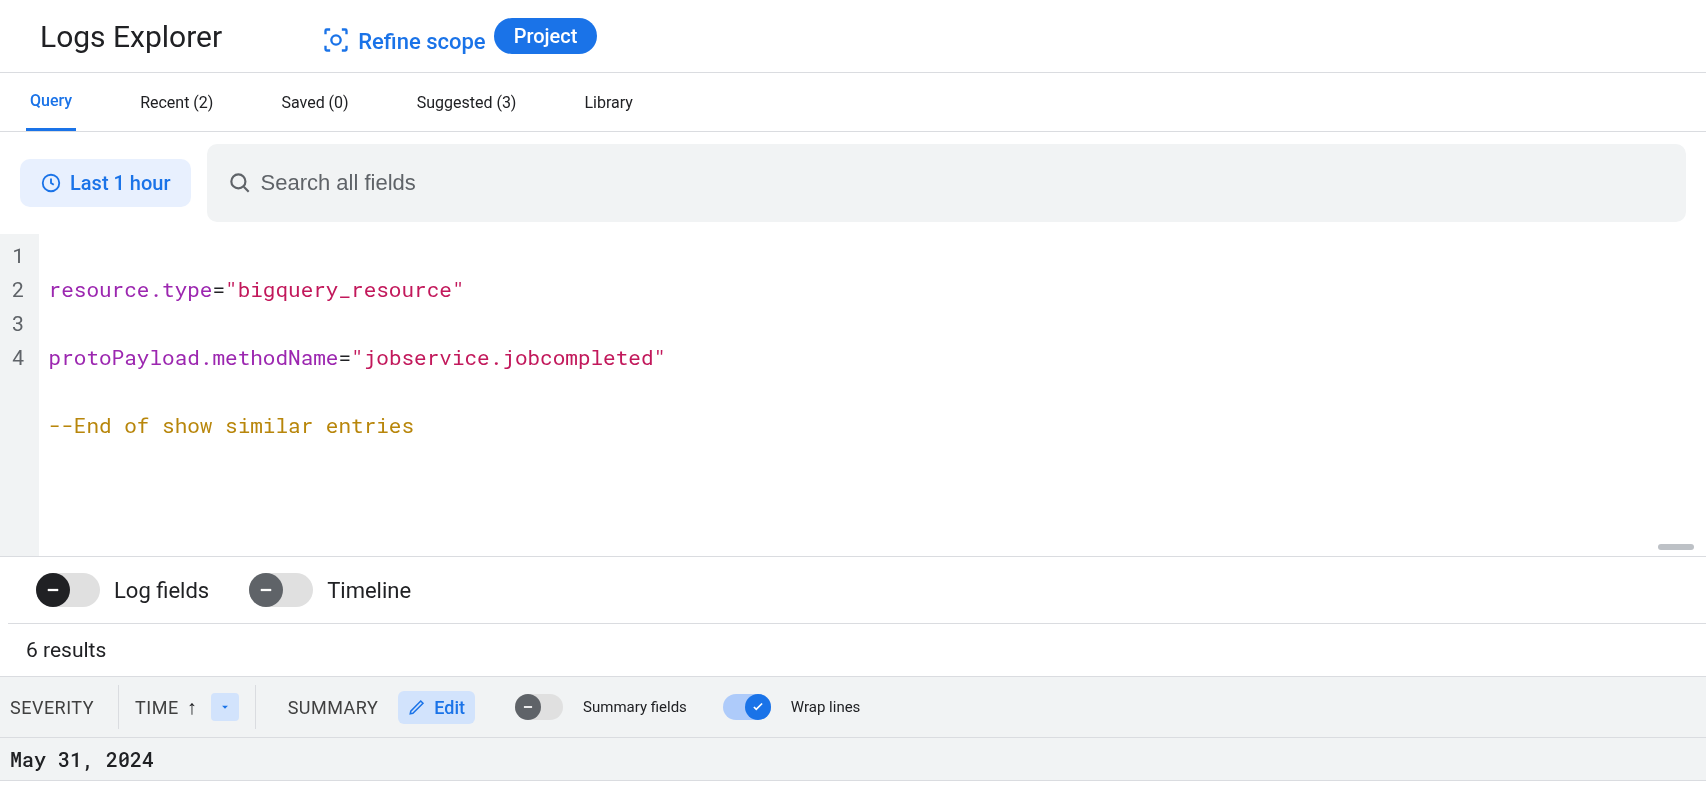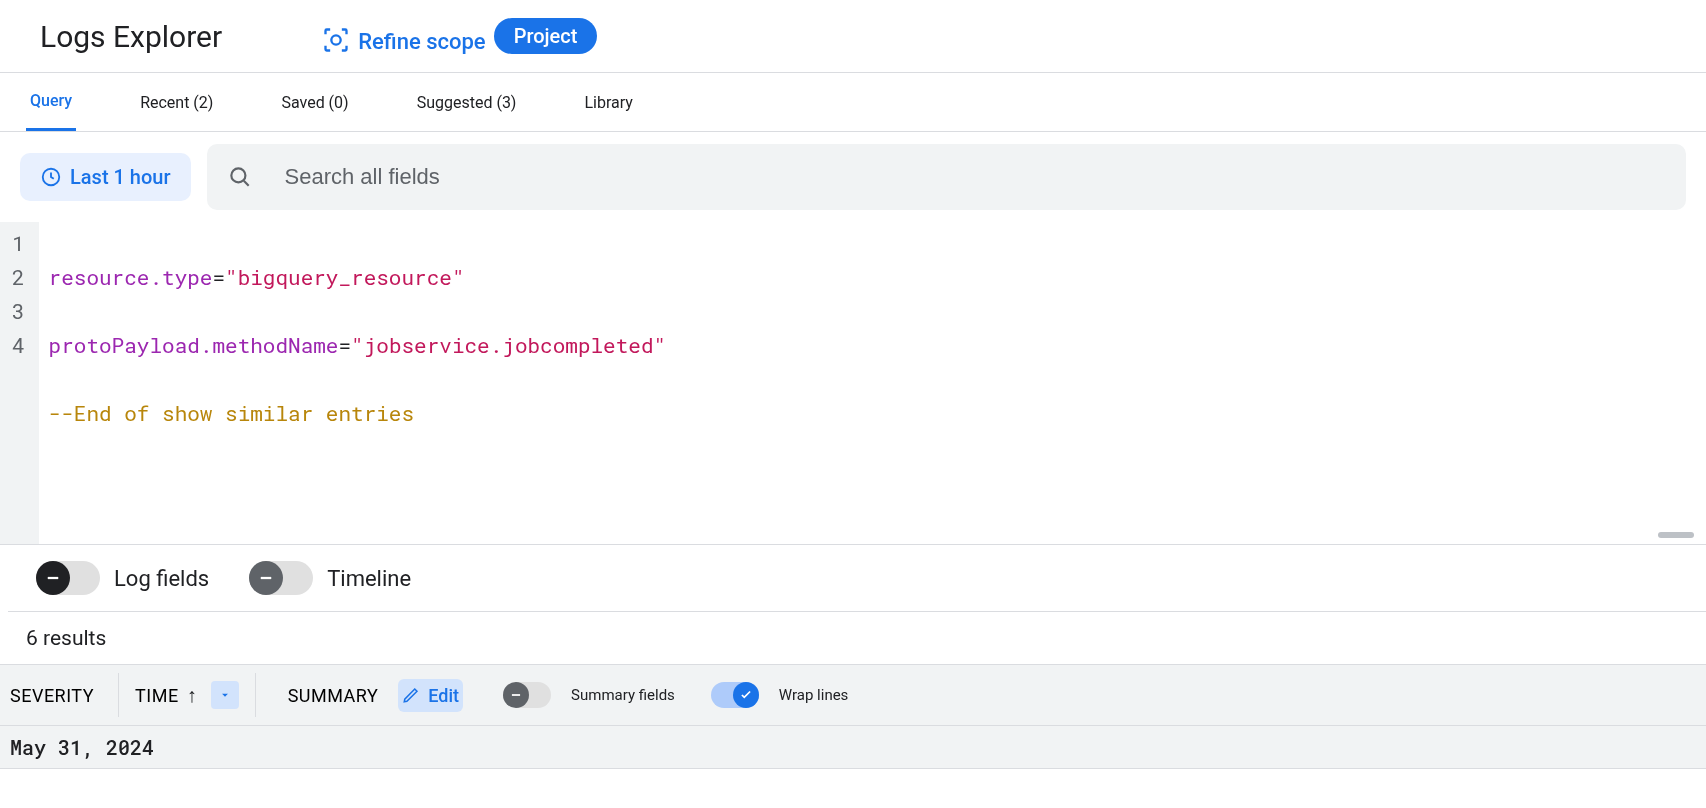--- a/index.html
+++ b/index.html
@@ -74,24 +74,24 @@
     font-size: 20px;
     font-weight: 500;
     padding: 12px 20px;
     border-radius: 10px;
     cursor: pointer;
   }
   .time-chip svg { width: 22px; height: 22px; }
   .search-box {
     flex: 1;
     display: flex;
-    gap: 32px;
+    gap: 8px;
     background: #f1f3f4;
     border-radius: 10px;
-    padding: 20px 20px;
+    padding: 26px 20px;
     font-size: 22px;
     color: #5f6368;
   }
   .search-box svg { width: 26px; height: 26px; color: #5f6368; }
   .search-input {
     flex: 1;
     border: none;
     background: transparent;
     font-size: 22px;
     outline: none;
@@ -178,21 +178,21 @@
     display: flex;
     align-items: center;
     gap: 24px;
     background: #f1f3f4;
     border-top: 1px solid #dadce0;
     border-bottom: 1px solid #dadce0;
     padding: 8px 10px;
     font-size: 18px;
   }
   .col-label {
-    color: #000000;
+    color: #404040;
     text-transform: uppercase;
     letter-spacing: 0.5px;
   }
   .time-col {
     display: flex;
     align-items: center;
     gap: 8px;
     border-left: 1px solid #dadce0;
     border-right: 1px solid #dadce0;
     padding: 8px 16px;
@@ -215,21 +215,21 @@
     gap: 20px;
     padding-left: 8px;
   }
   .edit-pill {
     display: inline-flex;
     align-items: center;
     gap: 8px;
     background: #d2e3fc;
     color: #1a73e8;
     font-weight: 500;
-    padding: 6px 4px;
+    padding: 6px 10px;
     border-radius: 6px;
     font-size: 18px;
   }
   .edit-pill svg { width: 18px; height: 18px; }
   .switch-sm {
     position: relative;
     width: 48px;
     height: 26px;
   }
   .switch-sm .track { position: absolute; inset: 0; border-radius: 13px; }

